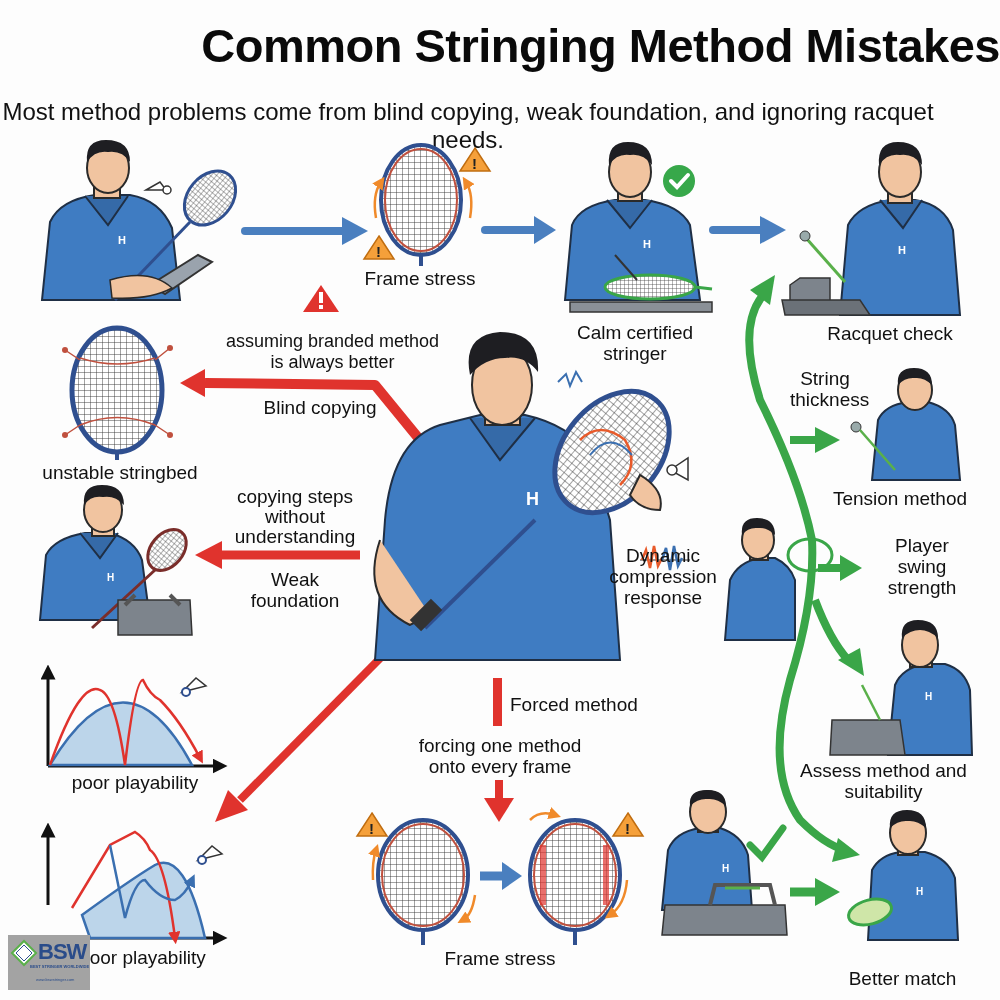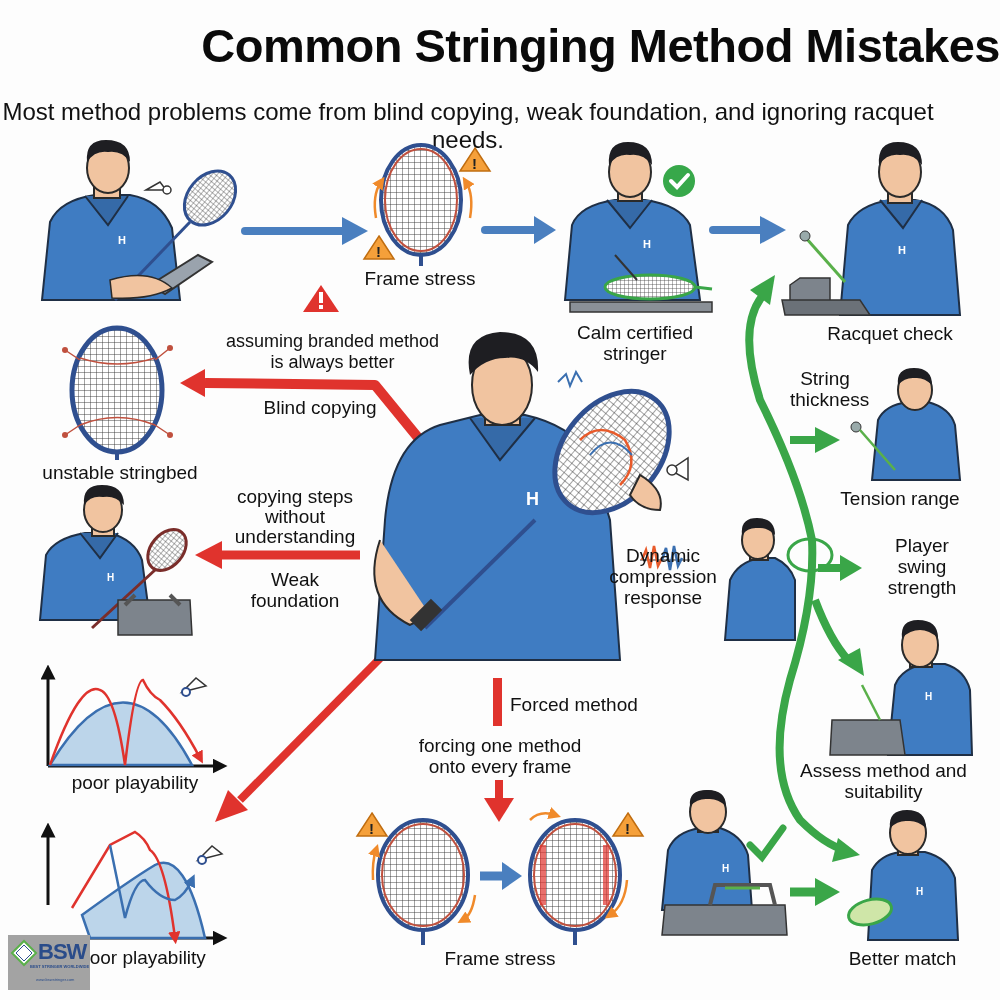--- a/index.html
+++ b/index.html
@@ -317,25 +317,25 @@
 <div class="abs lbl" style="left:55px;top:772px;width:160px;">poor playability</div>
 <div class="abs lbl" style="left:60px;top:947px;width:165px;">poor playability</div>
 
 <div class="abs lbl" style="left:608px;top:545px;width:110px;line-height:21px;">Dynamic compression response</div>
 
 <div class="abs lbl" style="left:510px;top:694px;width:150px;text-align:left;">Forced method</div>
 <div class="abs lbl" style="left:400px;top:735px;width:200px;">forcing one method onto every frame</div>
 <div class="abs lbl" style="left:430px;top:948px;width:140px;">Frame stress</div>
 
 <div class="abs lbl" style="left:790px;top:368px;width:70px;">String thickness</div>
-<div class="abs lbl" style="left:825px;top:488px;width:150px;">Tension range</div>
+<div class="abs lbl" style="left:825px;top:488px;width:150px;">Tension method</div>
 <div class="abs lbl" style="left:872px;top:535px;width:100px;">Player swing strength</div>
 <div class="abs lbl" style="left:796px;top:760px;width:175px;">Assess method and suitability</div>
 <div class="abs lbl" style="left:650px;top:980px;width:125px;margin-top:36px;">Stringing Up</div>
-<div class="abs lbl" style="left:830px;top:948px;width:145px;">Better match</div>
+<div class="abs lbl" style="left:830px;top:968px;width:145px;">Better match</div>
 
 <div class="abs logo" style="background:#a3a3a3;">
   <svg width="82" height="55" viewBox="0 0 82 55">
     <path d="M4 18 L16 6 L28 18 L16 30 Z" fill="#fff" stroke="#5ab04a" stroke-width="2"></path>
     <path d="M8 18 L16 10 L24 18 L16 26 Z" fill="none" stroke="#2f4f8f" stroke-width="1"></path>
   </svg>
   <div class="abs" style="left:30px;top:4px;font-weight:900;font-size:22px;color:#2a4c8a;letter-spacing:-1px;">BSW</div>
   <div class="abs" style="left:22px;top:29px;font-size:4px;font-weight:700;color:#2a4c8a;white-space:nowrap;">BEST STRINGER WORLDWIDE</div>
   <div class="abs" style="left:28px;top:42px;font-size:4px;color:#2a4c8a;white-space:nowrap;">www.bswstringer.com</div>
 </div>

